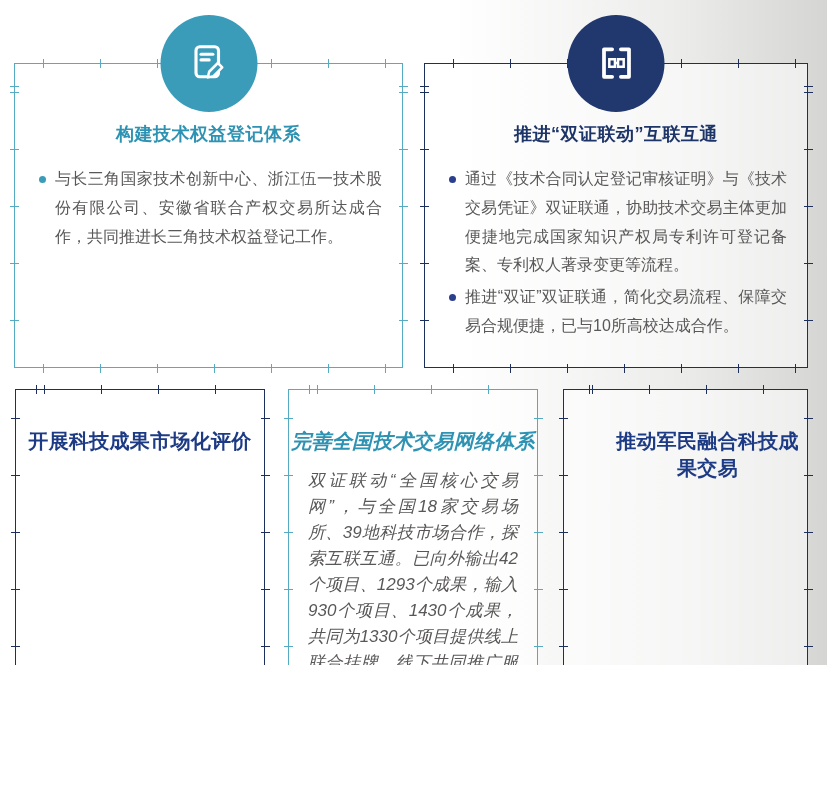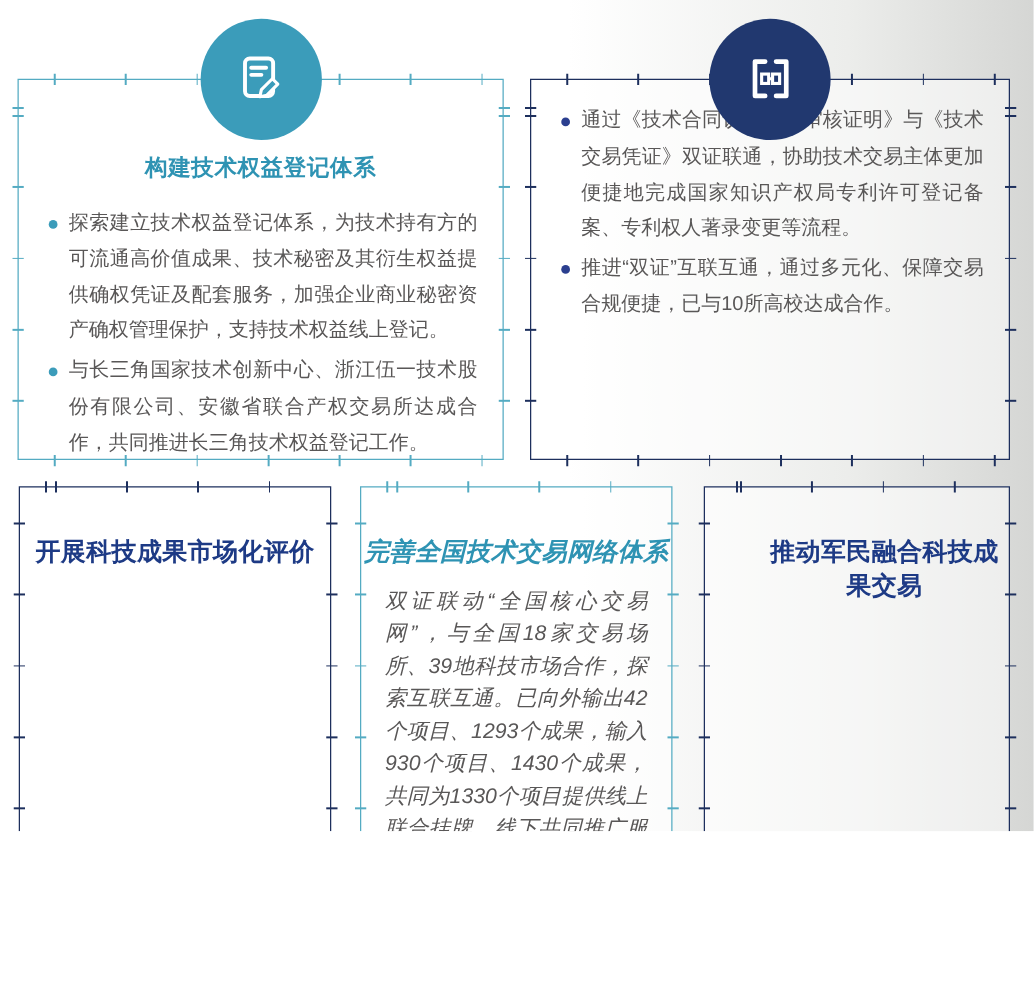--- a/index.html
+++ b/index.html
@@ -72,42 +72,42 @@
     <div class="icon-circle">
       <svg viewBox="0 0 96 96">
         <rect class="st" x="28" y="22" width="36" height="48" rx="6" stroke-width="5"></rect>
         <line class="st" x1="36" y1="34" x2="55" y2="34" stroke-width="5"></line>
         <line class="st" x1="36" y1="43" x2="49" y2="43" stroke-width="5"></line>
         <path class="fa" d="M49 62 L63 48 L70 55 L56 69 L47 71 Z" stroke-width="4"></path>
       </svg>
     </div>
     <h3 class="card-title">构建技术权益登记体系</h3>
     <ul class="bullets">
-      <li>探索建立技术权益登记体系，为技术持有方的可流通高价值成果、技术秘密及其衍生权益提供确权凭证及配套服务，加强企业商业秘密资产确权管理保护，支持技术权益线上登记。</li>
       <li>与长三角国家技术创新中心、浙江伍一技术股份有限公司、安徽省联合产权交易所达成合作，共同推进长三角技术权益登记工作。</li>
     </ul>
   </div>
 
   <div class="card top" id="card2" style="--border: #1d2f5d; --circle: #21386f; --title: #1d3468; --bullet: #2b3f8f; --icon-stroke: #ffffff;">
     <i class="tk tk-t"></i>
     <i class="tk tk-b"></i>
     <i class="tk tk-l"></i>
     <i class="tk tk-r"></i>
     <div class="icon-circle">
       <svg viewBox="0 0 96 96">
         <path class="st" d="M41 26 H28 V70 H41" stroke-width="6" stroke-linecap="square"></path>
         <path class="st" d="M55 26 H68 V70 H55" stroke-width="6" stroke-linecap="square"></path>
         <line class="st" x1="42" y1="48" x2="54" y2="48" stroke-width="4"></line>
         <rect class="fc" x="36.5" y="42" width="9" height="12" stroke-width="4"></rect>
         <rect class="fc" x="50.5" y="42" width="9" height="12" stroke-width="4"></rect>
       </svg>
     </div>
+    <h3 class="card-title">推进“双证联动”互联互通</h3>
     <ul class="bullets">
       <li>通过《技术合同认定登记审核证明》与《技术交易凭证》双证联通，协助技术交易主体更加便捷地完成国家知识产权局专利许可登记备案、专利权人著录变更等流程。</li>
-      <li>推进“双证”互联互通，通过多元化、保障交易合规便捷，已与10所高校达成合作。</li>
+      <li>推进“双证”双证联通，简化交易流程、保障交易合规便捷，已与10所高校达成合作。</li>
     </ul>
   </div>
 
   <div class="card bottom" id="card3" style="--border: #1d2f5d; --circle: #21386f; --title: #1d3a85; --icon-stroke: #ffffff;">
     <i class="tk tk-t"></i>
     <i class="tk tk-b"></i>
     <i class="tk tk-l"></i>
     <i class="tk tk-r"></i>
     <h3 class="card-title">开展科技成果市场化评价</h3>
     <div class="icon-circle">

